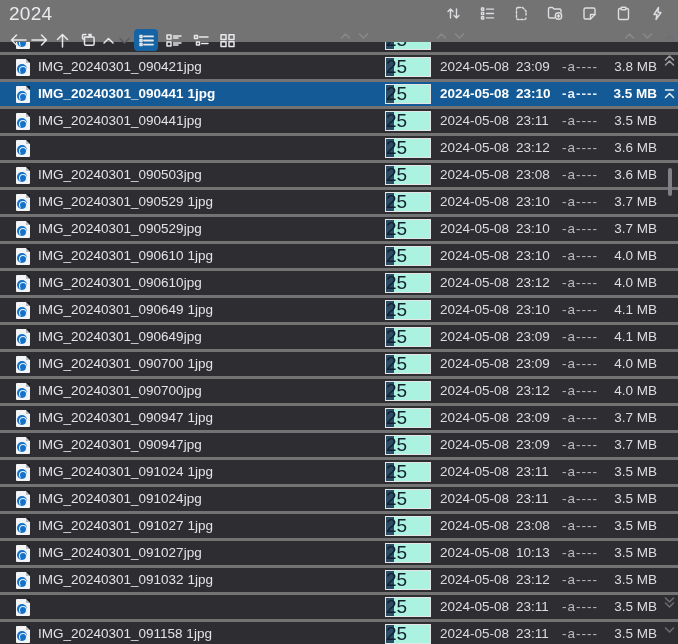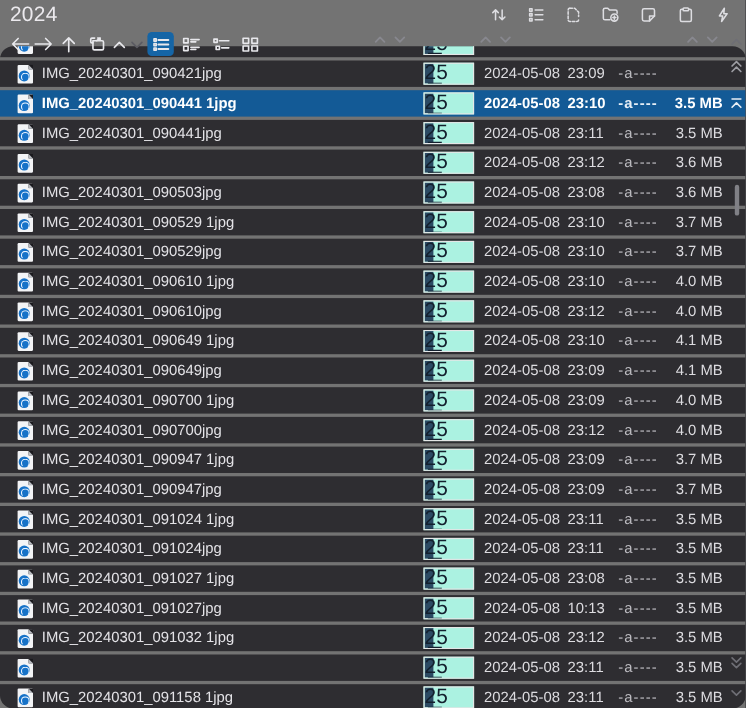--- a/index.html
+++ b/index.html
@@ -17,21 +17,21 @@
   
   .toolbar { position:absolute; top:28px; left:0; right:0; height:24px; z-index:5; pointer-events:none; }
   .toolbar .ibtn { position:absolute; top:1px; width:24px; height:22px; display:flex; align-items:center; justify-content:center; border-radius:4px; pointer-events:auto; }
   .toolbar svg { stroke:#e8e8ec; fill:none; stroke-width:1.5; stroke-linecap:round; stroke-linejoin:round; }
   .toolbar .dim svg { stroke:#5b5b62; }
   .viewbtn.active { background:#1565a6; }
   .sortpair { position:absolute; top:4px; display:flex; gap:7px; pointer-events:auto; }
   .sortpair svg { stroke:#88888f; stroke-width:1.6; fill:none; stroke-linecap:round; stroke-linejoin:round; }
 
   
-  .list { position:absolute; top:42px; left:0; right:0; bottom:0; overflow:hidden;border-radius:12px; }
+  .list { position:absolute; top:42px; left:0; right:0; bottom:0; overflow:hidden; }
   .row { position:relative; height:24px; margin-bottom:3px; background:#2e2d31; }
   .row.selected { background:#135a96; }
   .row.partial-top { margin-top:-14px; }
   .cell { position:absolute; top:0; height:24px; line-height:24px; font-size:13.5px; color:#dddce0; white-space:nowrap; }
   .row .c-icon { left:16px; top:3.5px; height:17px; }
   .row .c-name { left:38px; color:#e4e3e7; }
   .row .c-date { left:440px; }
   .row .c-time { left:516px; }
   .row .c-attr { left:562px; color:#bcbbc0; letter-spacing:1px; }
   .row .c-size { left:580px; width:77px; text-align:right; }
@@ -229,20 +229,21 @@
           </div>
       </div>
       <div class="cell c-name">IMG_20240301_090421jpg</div>
       <div class="badge">
         <div class="fill"></div>
         <div class="blabel">25天</div>
       </div>
       <div class="cell c-date">2024-05-08</div>
       <div class="cell c-time">23:09</div>
       <div class="cell c-attr">-a----</div>
+      <div class="cell c-size">3.8 MB</div>
     </div>
       <div class="row selected">
       <div class="cell c-icon">
         <div class="ficon">
             <div class="fold"></div>
             <div class="em"></div>
           </div>
       </div>
       <div class="cell c-name">IMG_20240301_090441 1jpg</div>
       <div class="badge">

